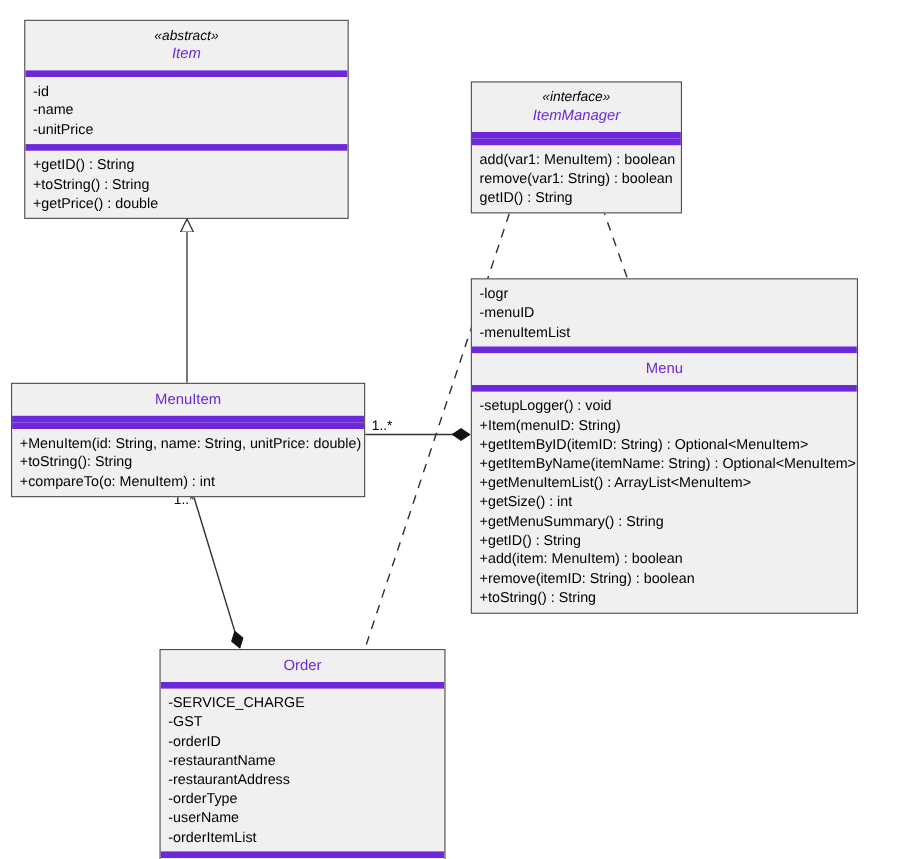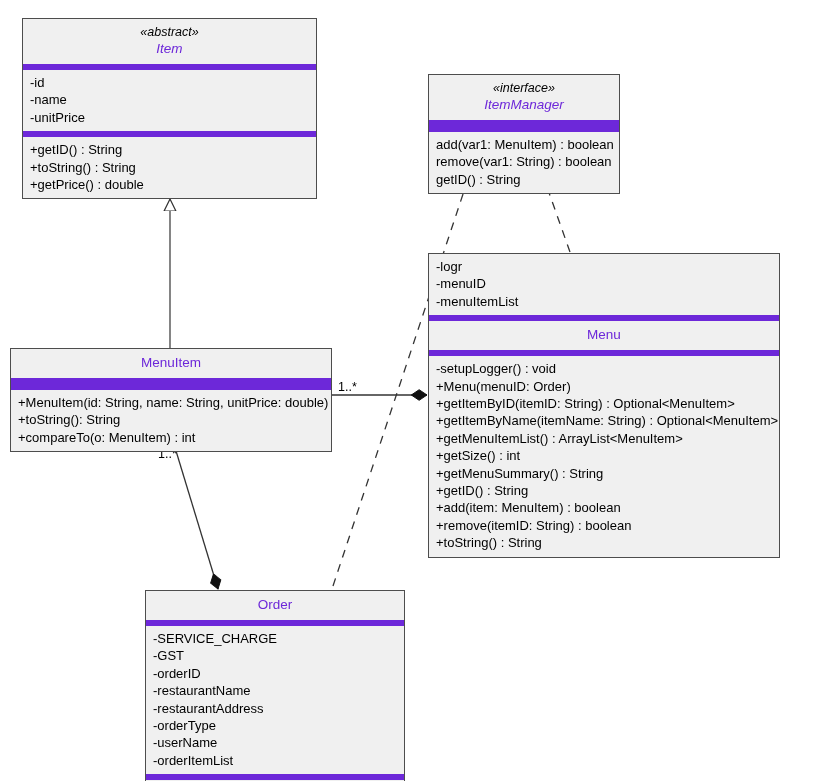--- a/index.html
+++ b/index.html
@@ -158,21 +158,21 @@
     <div class="compartment">
       <span class="member">-logr</span>
       <span class="member">-menuID</span>
       <span class="member">-menuItemList</span>
     </div>
     <div class="compartment cmp-header">
       <span class="class-name">Menu</span>
     </div>
     <div class="compartment">
       <span class="member">-setupLogger() : void</span>
-      <span class="member">+Menu(menuID: Order)</span>
+      <span class="member">+Item(menuID: String)</span>
       <span class="member">+getItemByID(itemID: String) : Optional&lt;MenuItem&gt;</span>
       <span class="member">+getItemByName(itemName: String) : Optional&lt;MenuItem&gt;</span>
       <span class="member">+getMenuItemList() : ArrayList&lt;MenuItem&gt;</span>
       <span class="member">+getSize() : int</span>
       <span class="member">+getMenuSummary() : String</span>
       <span class="member">+getID() : String</span>
       <span class="member">+add(item: MenuItem) : boolean</span>
       <span class="member">+remove(itemID: String) : boolean</span>
       <span class="member">+toString() : String</span>
     </div>

